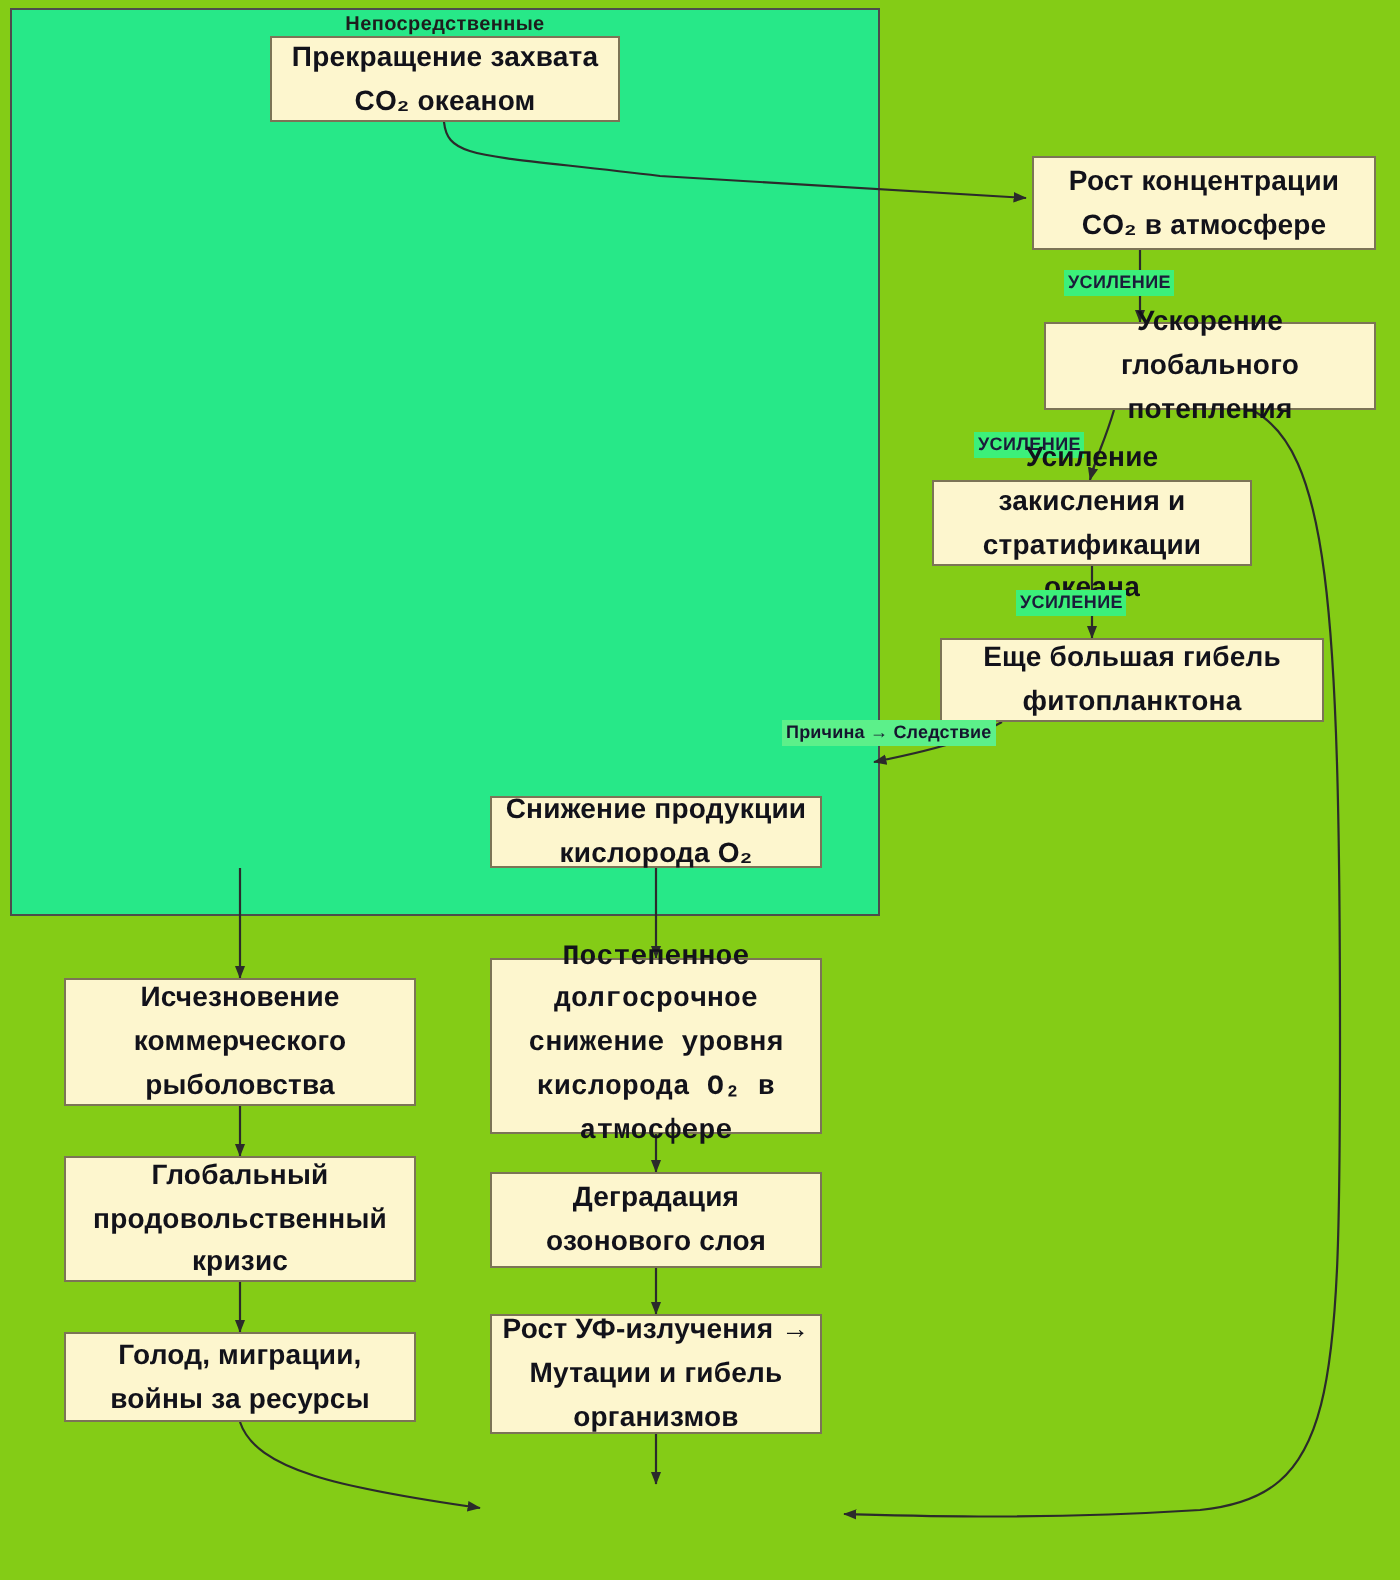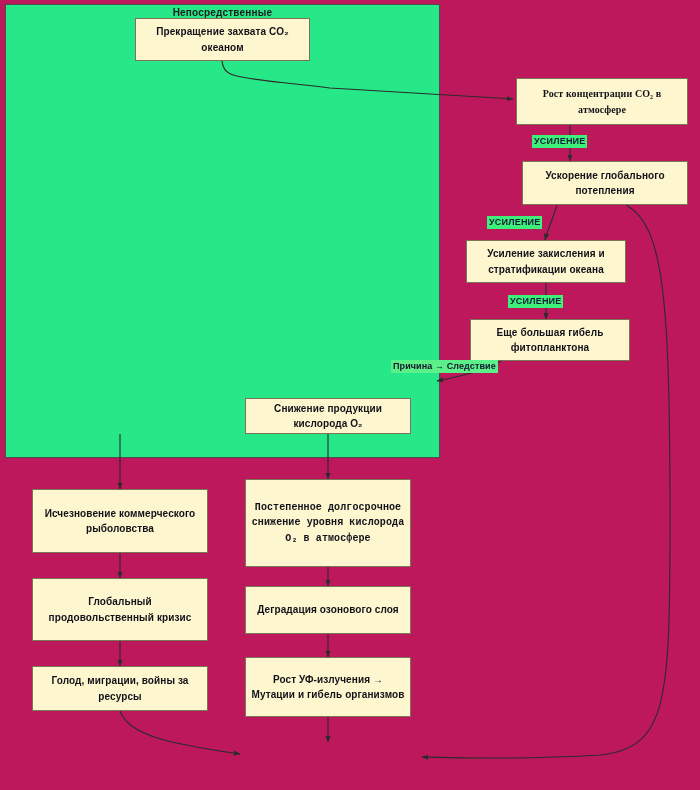--- a/index.html
+++ b/index.html
@@ -11,21 +11,21 @@
     width: 700px;
     height: 790px;
     background: #d9fafd;
     font-family: "Liberation Sans", sans-serif;
     overflow: hidden;
   }
   #canvas {
     position: relative;
     width: 700px;
     height: 790px;
-    background: #be185d;
+    background: #84cc16;
   }
   #edges {
     position: absolute;
     left: 0;
     top: 0;
     width: 700px;
     height: 790px;
     pointer-events: none;
   }
   .panel {
@@ -47,21 +47,21 @@
   }
   .node {
     position: absolute;
     box-sizing: border-box;
     background: #fdf6ce;
     border: 1px solid #7c7456;
     display: flex;
     align-items: center;
     justify-content: center;
     text-align: center;
-    font-size: 10px;
+    font-size: 14px;
     font-weight: bold;
     color: #12121a;
     line-height: 1.55;
     padding: 3px 5px;
     letter-spacing: 0.1px;
   }
   .node span {
     display: block;
     width: 100%;
   }
@@ -120,21 +120,21 @@
       <path d="M328,634 L328,657"></path>
       <path d="M328,717 L328,742"></path>
       <path d="M626,205 C664,225 670,300 670,520 C670,700 668,748 600,755 C520,760 460,758 422,757"></path>
     </g>
   </svg>
 
   <div class="node" style="left:135px; top:18px; width:175px; height:43px;">
     <span>Прекращение захвата CO₂ океаном</span>
   </div>
 
-  <div class="node" style="left:516px; top:78px; width:172px; height:47px;font-family:Liberation Serif, serif;">
+  <div class="node" style="left:516px; top:78px; width:172px; height:47px;">
     <span>Рост концентрации CO₂ в атмосфере</span>
   </div>
 
   <div class="edge-label" style="left:532px; top:135px;">
     <span>УСИЛЕНИЕ</span>
   </div>
 
   <div class="node" style="left:522px; top:161px; width:166px; height:44px;">
     <span>Ускорение глобального потепления</span>
   </div>
@@ -144,21 +144,21 @@
   </div>
 
   <div class="node" style="left:466px; top:240px; width:160px; height:43px;">
     <span>Усиление закисления и стратификации океана</span>
   </div>
 
   <div class="edge-label" style="left:508px; top:295px;">
     <span>УСИЛЕНИЕ</span>
   </div>
 
-  <div class="node" style="left:470px; top:319px; width:160px; height:42px;">
+  <div class="node" style="left:470px; top:319px; width:192px; height:42px;">
     <span>Еще большая гибель фитопланктона</span>
   </div>
 
   <div class="legend-label" style="left:391px; top:360px;">
     <span>Причина → Следствие</span>
   </div>
 
 
   <div class="node" style="left:32px; top:489px; width:176px; height:64px;">
     <span>Исчезновение коммерческого рыболовства</span>

